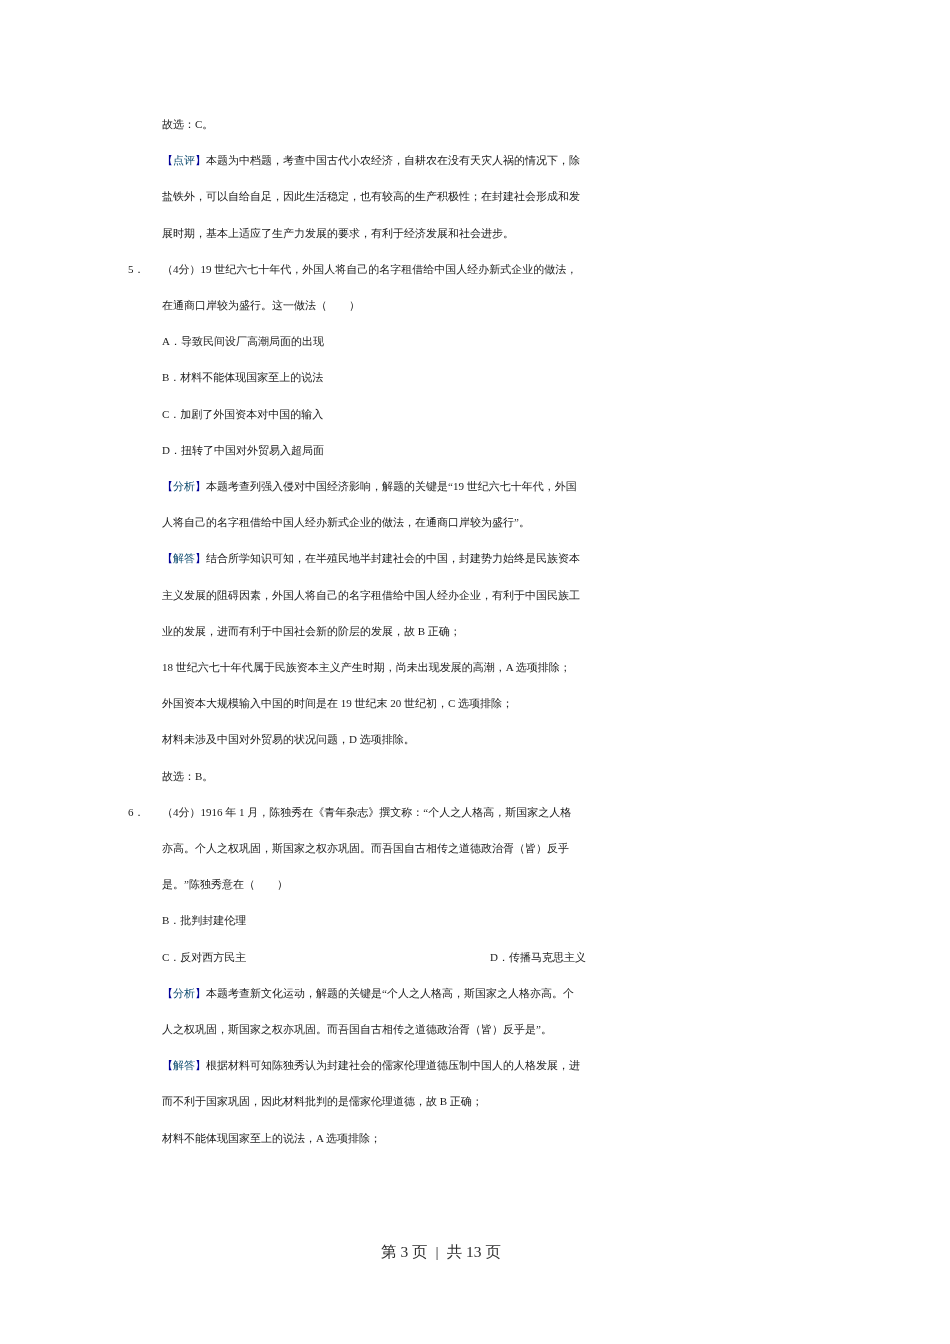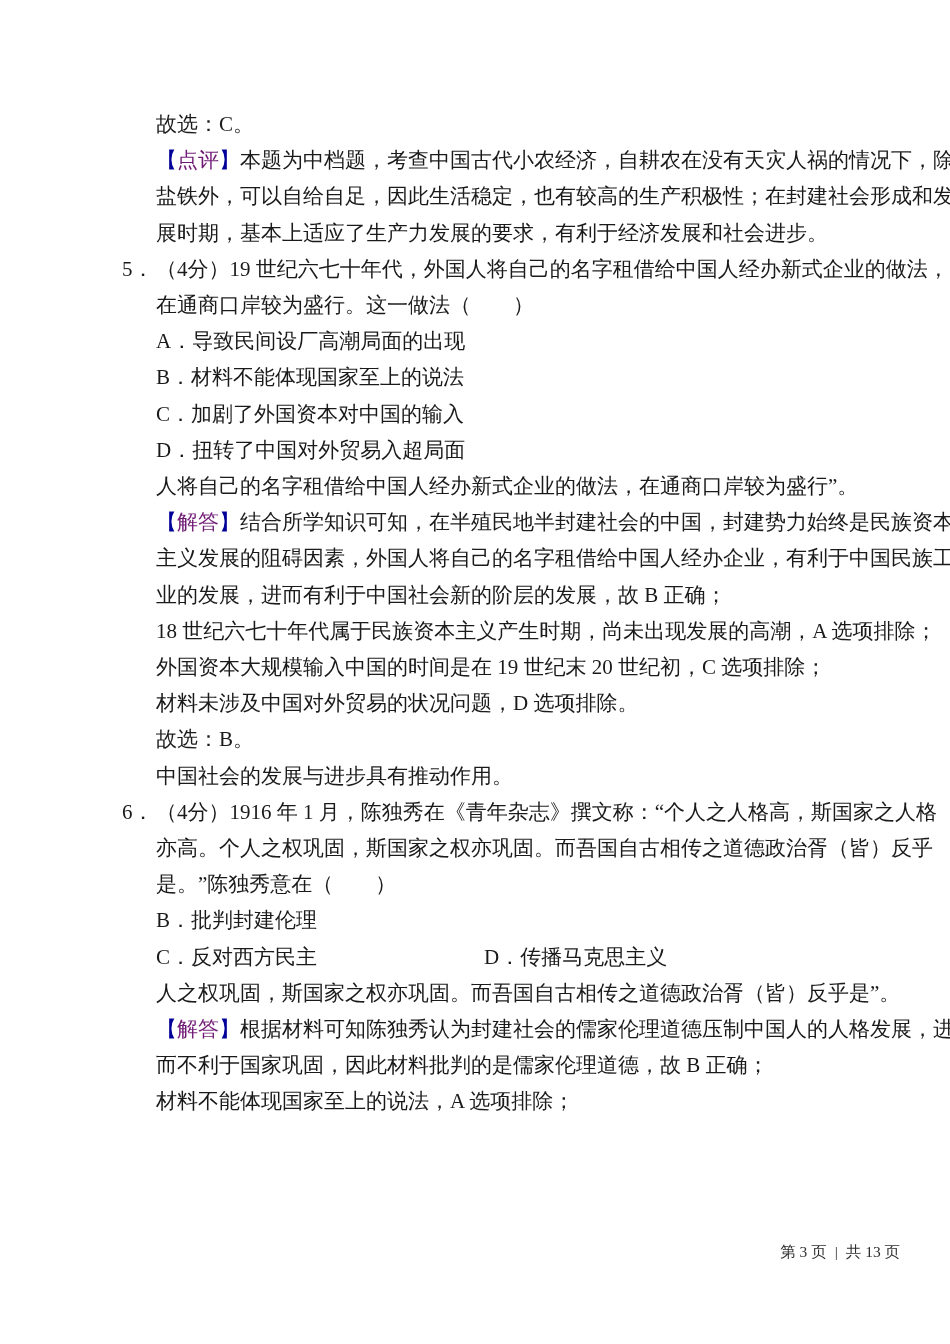--- a/index.html
+++ b/index.html
@@ -10,47 +10,46 @@
     color: #1a1a1a;
   }
   .page {
     position: relative;
     width: 950px; height: 1344px;
     background: #ffffff;
     overflow: hidden;
   }
   .content {
     position: absolute;
-    top: 106px; left: 156px;
+    top: 106px; left: 162px;
     width: 660px;
-    font-size: 21px;
+    font-size: 11px;
     line-height: 36.2px;
   }
   .line {
     white-space: nowrap;
     position: relative;
   }
   .qnum {
     position: absolute;
     left: -34px;
     top: 0;
   }
   .lb { color: #000099; }      
-  .lt { color: #701a75; margin-top: 28px; }      
+  .lt { color: #0c4a6e; margin-top: 28px; }      
   .options { display: flex; }
   .opt-col { width: 328px; flex: none; }
   .footer {
     position: absolute;
     top: 1241px; left: 0;
     width: 882px;
-    text-align: right;
+    text-align: center;
     font-size: 15.5px;
     line-height: 22px;
     color: #2e2e2e;
-    padding-left: 22px;
   }
   .footer span { margin: 0 4px; }
 </style>
 </head>
 <body>
 
 <div class="page">
   <div class="content">
 
     <div class="line">故选：C。</div>
@@ -62,49 +61,50 @@
 
     <div class="line qline"><span class="qnum">5．</span><span>（4分）19 世纪六七十年代，外国人将自己的名字租借给中国人经办新式企业的做法，</span></div>
 
     <div class="line">在通商口岸较为盛行。这一做法（　　）</div>
 
     <div class="line">A．导致民间设厂高潮局面的出现</div>
     <div class="line">B．材料不能体现国家至上的说法</div>
     <div class="line">C．加剧了外国资本对中国的输入</div>
     <div class="line">D．扭转了中国对外贸易入超局面</div>
 
+    <div class="line"><span class="lb">【</span><span class="lt">分析</span><span class="lb">】</span><span>本题考查列强入侵对中国经济影响，解题的关键是“19 世纪六七十年代，外国</span></div>
 
     <div class="line">人将自己的名字租借给中国人经办新式企业的做法，在通商口岸较为盛行”。</div>
 
     <div class="line"><span class="lb">【</span><span class="lt">解答</span><span class="lb">】</span><span>结合所学知识可知，在半殖民地半封建社会的中国，封建势力始终是民族资本</span></div>
 
     <div class="line">主义发展的阻碍因素，外国人将自己的名字租借给中国人经办企业，有利于中国民族工</div>
     <div class="line">业的发展，进而有利于中国社会新的阶层的发展，故 B 正确；</div>
     <div class="line">18 世纪六七十年代属于民族资本主义产生时期，尚未出现发展的高潮，A 选项排除；</div>
     <div class="line">外国资本大规模输入中国的时间是在 19 世纪末 20 世纪初，C 选项排除；</div>
     <div class="line">材料未涉及中国对外贸易的状况问题，D 选项排除。</div>
     <div class="line">故选：B。</div>
 
 
-    <div class="line">中国社会的发展与进步具有推动作用。</div>
 
     <div class="line qline"><span class="qnum">6．</span><span>（4分）1916 年 1 月，陈独秀在《青年杂志》撰文称：“个人之人格高，斯国家之人格</span></div>
 
     <div class="line">亦高。个人之权巩固，斯国家之权亦巩固。而吾国自古相传之道德政治胥（皆）反乎</div>
     <div class="line">是。”陈独秀意在（　　）</div>
 
     <div class="line options">
         <span class="opt-col">B．批判封建伦理</span>
       </div>
 
     <div class="line options">
         <span class="opt-col">C．反对西方民主</span>
         <span class="opt-col">D．传播马克思主义</span>
       </div>
 
+    <div class="line"><span class="lb">【</span><span class="lt">分析</span><span class="lb">】</span><span>本题考查新文化运动，解题的关键是“个人之人格高，斯国家之人格亦高。个</span></div>
 
     <div class="line">人之权巩固，斯国家之权亦巩固。而吾国自古相传之道德政治胥（皆）反乎是”。</div>
 
     <div class="line"><span class="lb">【</span><span class="lt">解答</span><span class="lb">】</span><span>根据材料可知陈独秀认为封建社会的儒家伦理道德压制中国人的人格发展，进</span></div>
 
     <div class="line">而不利于国家巩固，因此材料批判的是儒家伦理道德，故 B 正确；</div>
     <div class="line">材料不能体现国家至上的说法，A 选项排除；</div>
 
   </div>
 

